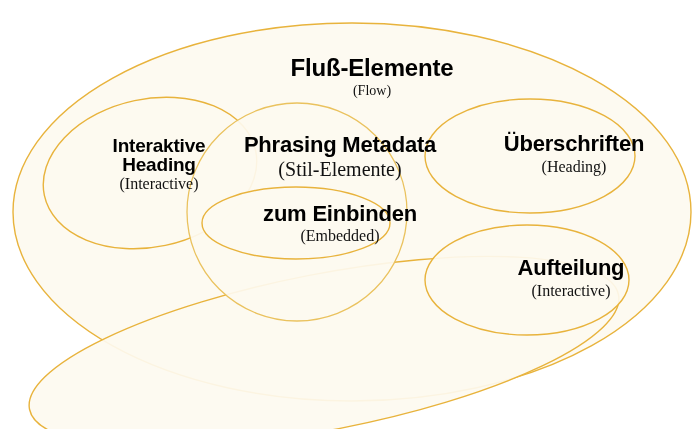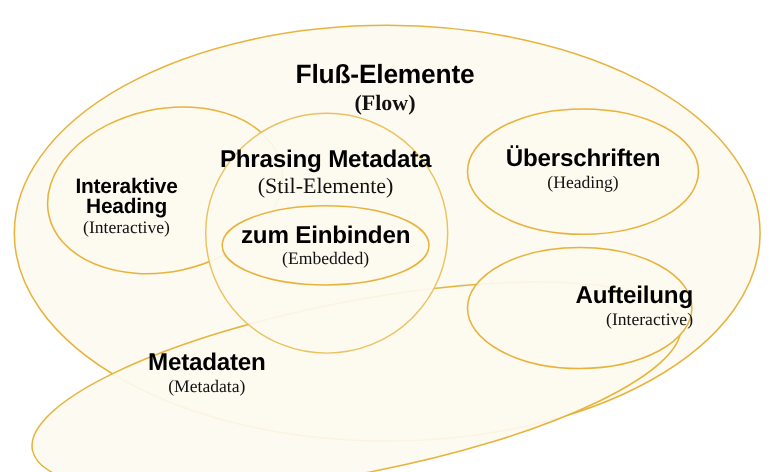--- a/index.html
+++ b/index.html
@@ -37,44 +37,45 @@
   .venn-ellipse.faint {
     stroke: #eac25e;
     stroke-width: 1.3;
   }
   .label-group {
     position: absolute;
     text-align: center;
     white-space: nowrap;
     line-height: 1.0;
     user-select: none;
+    margin-left: 44px;
   }
   .label-de {
     display: block;
     font-family: "Liberation Sans", sans-serif;
     font-weight: bold;
     color: #000000;
     letter-spacing: -0.2px;
   }
   .label-en {
     display: block;
     font-family: "Liberation Serif", serif;
     font-weight: normal;
     color: #111111;
   }
 
   
   #label-flow {
     left: 0; right: 0; top: 56px;
   }
   #label-flow .label-de { font-size: 24px; }
-  #label-flow .label-en { font-size: 20px; margin-top: 4px; font-weight: bold; }
+  #label-flow .label-en { font-size: 14px; margin-top: 4px; }
 
   #label-interactive {
-    left: 48px; top: 160px; width: 134px;
+    left: 48px; top: 136px; width: 134px;
   }
   #label-interactive .label-de { font-size: 19px; }
   #label-interactive .label-en { font-size: 16px; margin-top: 2px; }
 
   #label-phrasing {
     left: 186px; top: 134px; width: 220px;
   }
   #label-phrasing .label-de { font-size: 22px; }
   #label-phrasing .label-en { font-size: 20px; margin-top: 3px; }
 
@@ -84,21 +85,21 @@
   #label-embedded .label-de { font-size: 22px; }
   #label-embedded .label-en { font-size: 16px; margin-top: 3px; }
 
   #label-heading {
     left: 424px; top: 133px; width: 212px;
   }
   #label-heading .label-de { font-size: 22px; }
   #label-heading .label-en { font-size: 16px; margin-top: 4px; }
 
   #label-sectioning {
-    left: 424px; top: 257px; width: 206px; text-align: right;
+    left: 424px; top: 257px; width: 206px;
   }
   #label-sectioning .label-de { font-size: 22px; }
   #label-sectioning .label-en { font-size: 16px; margin-top: 4px; }
 
   #label-metadata {
     left: 98px; top: 318px; width: 180px;
   }
   #label-metadata .label-de { font-size: 22px; }
   #label-metadata .label-en { font-size: 16px; margin-top: 4px; }
 </style>
@@ -149,18 +150,14 @@
   <div class="label-group" id="label-heading">
     <span class="label-de">Überschriften</span>
     <span class="label-en">(Heading)</span>
   </div>
 
   <div class="label-group" id="label-sectioning">
     <span class="label-de">Aufteilung</span>
     <span class="label-en">(Interactive)</span>
   </div>
 
-  <div class="label-group" id="label-metadata">
-    <span class="label-de">Metadaten</span>
-    <span class="label-en">(Metadata)</span>
-  </div>
 
 </div>
 
 </body></html>

